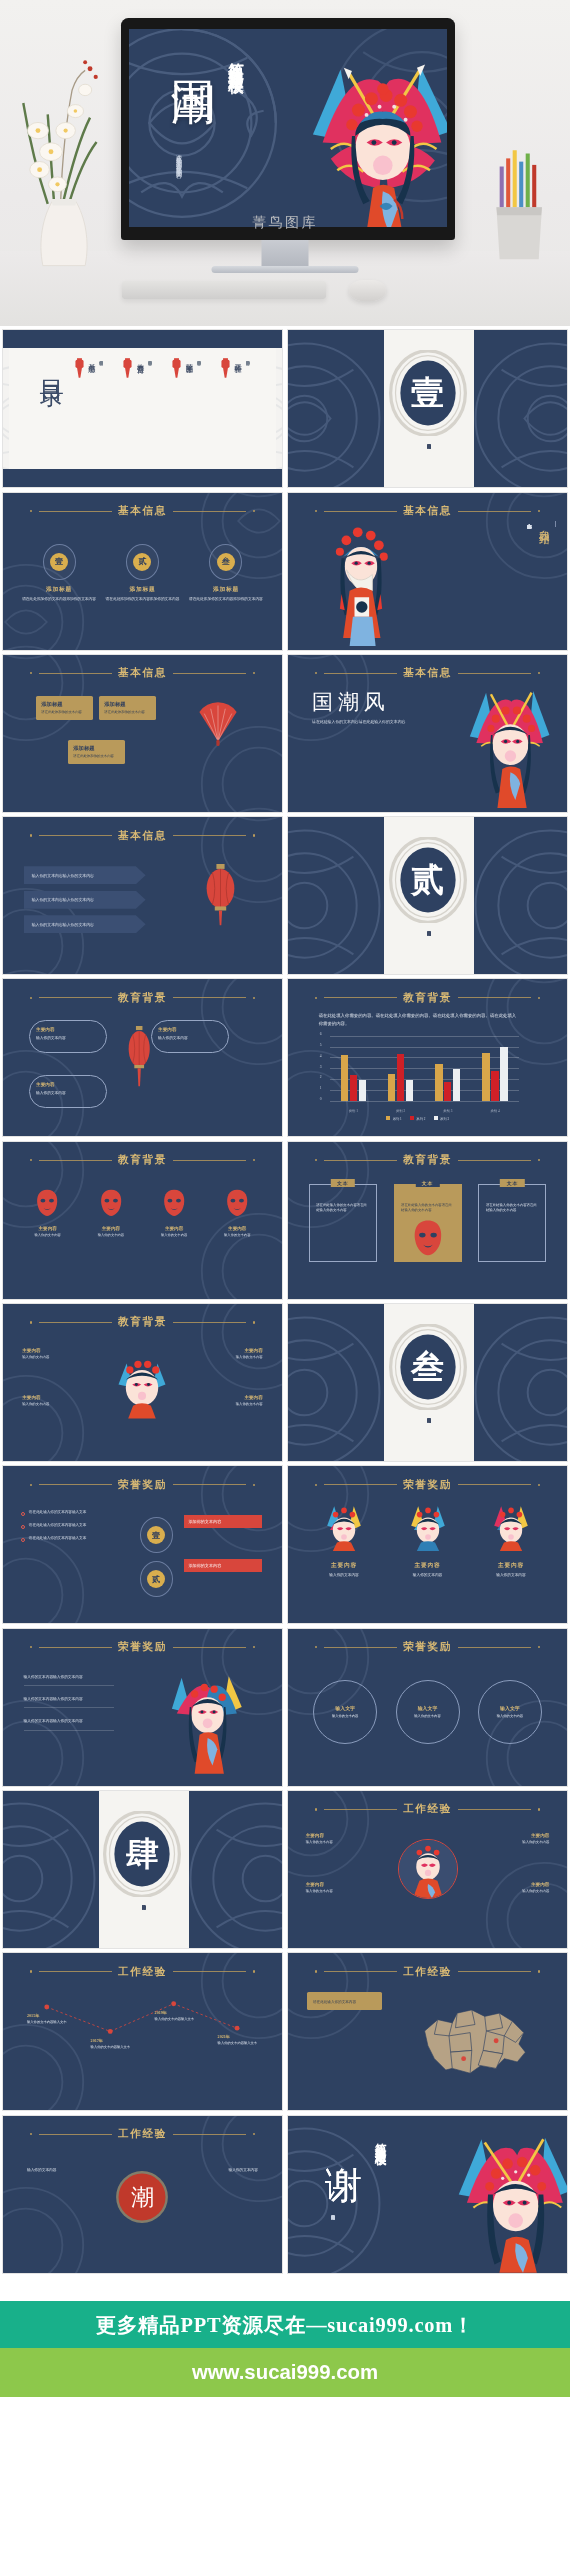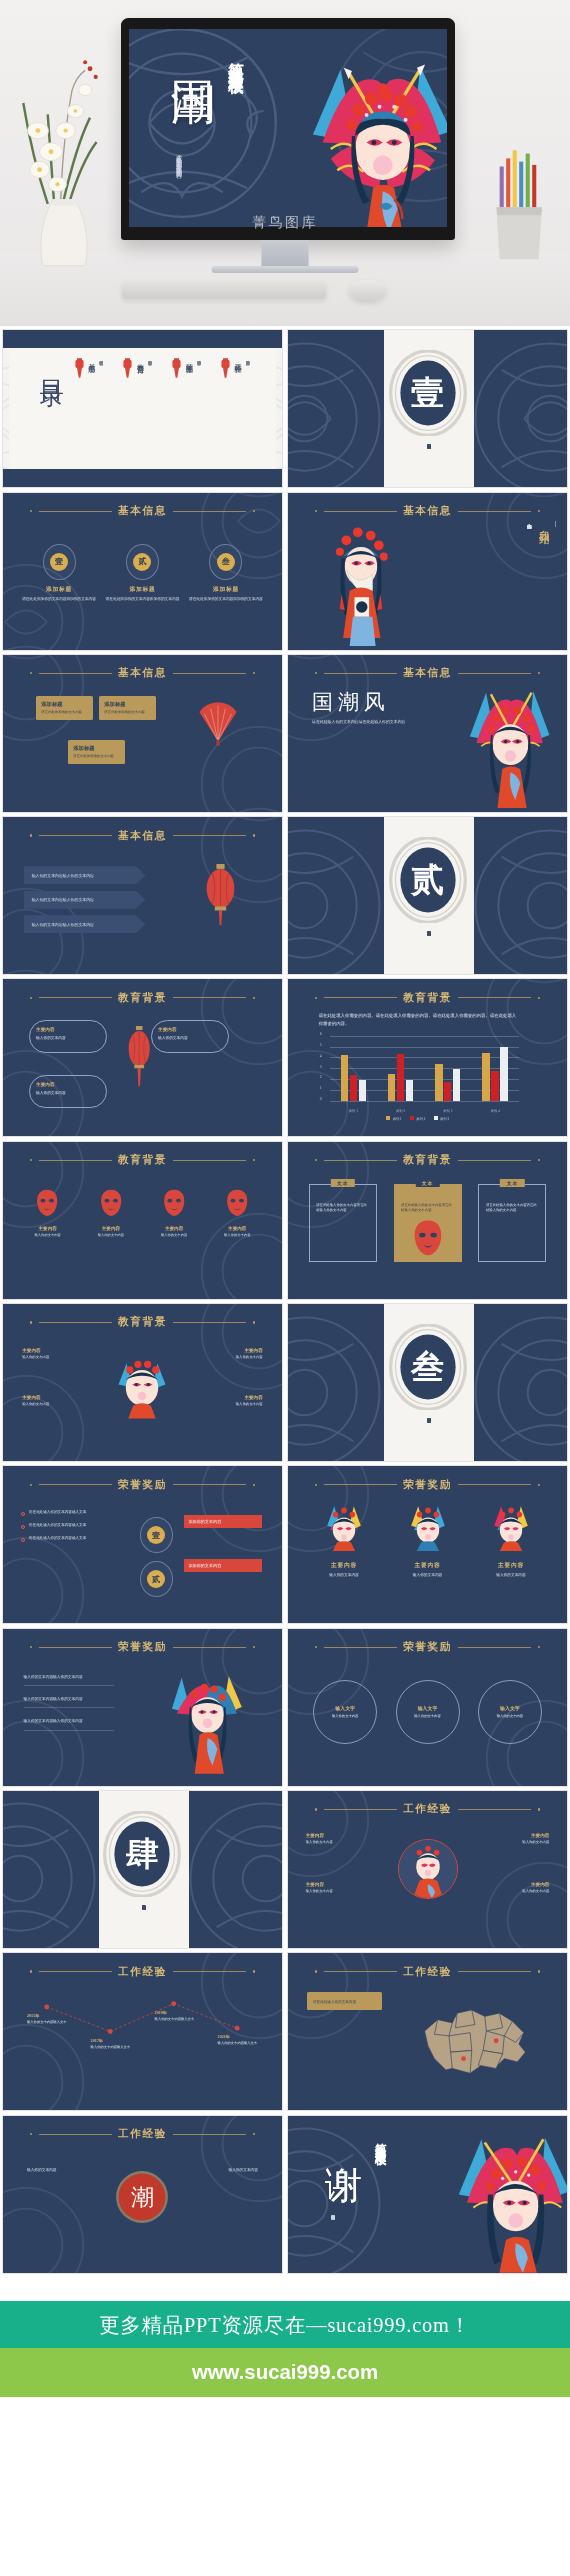--- a/index.html
+++ b/index.html
@@ -250,21 +250,21 @@
   }
   .thx-desc{
     position:absolute; left:41px; top:96px; color:#cbd5e4; font-size:3.7px; line-height:1.6;
     writing-mode:vertical-rl; text-orientation:upright; height:51px;
   }
 
   
   .gap{ height:24.4px; background:#fff; }
   .band-green{
     height:47px; background:#18b08a; display:flex; align-items:center; justify-content:center;
-    color:#fff; font-size:20.4px; font-weight:400; letter-spacing:0.8px;
+    color:#fff; font-size:20.4px; font-weight:700; letter-spacing:0.8px;
   }
   .band-lime{
     height:49px; background:#8dc84b; display:flex; align-items:center; justify-content:center;
     color:#fff; font-size:20.4px; font-weight:700;
     font-family:"Liberation Sans","DejaVu Sans",sans-serif;
   }
   .tail{ height:90px; background:#fff; }
 </style>
 </head>
 <body>

